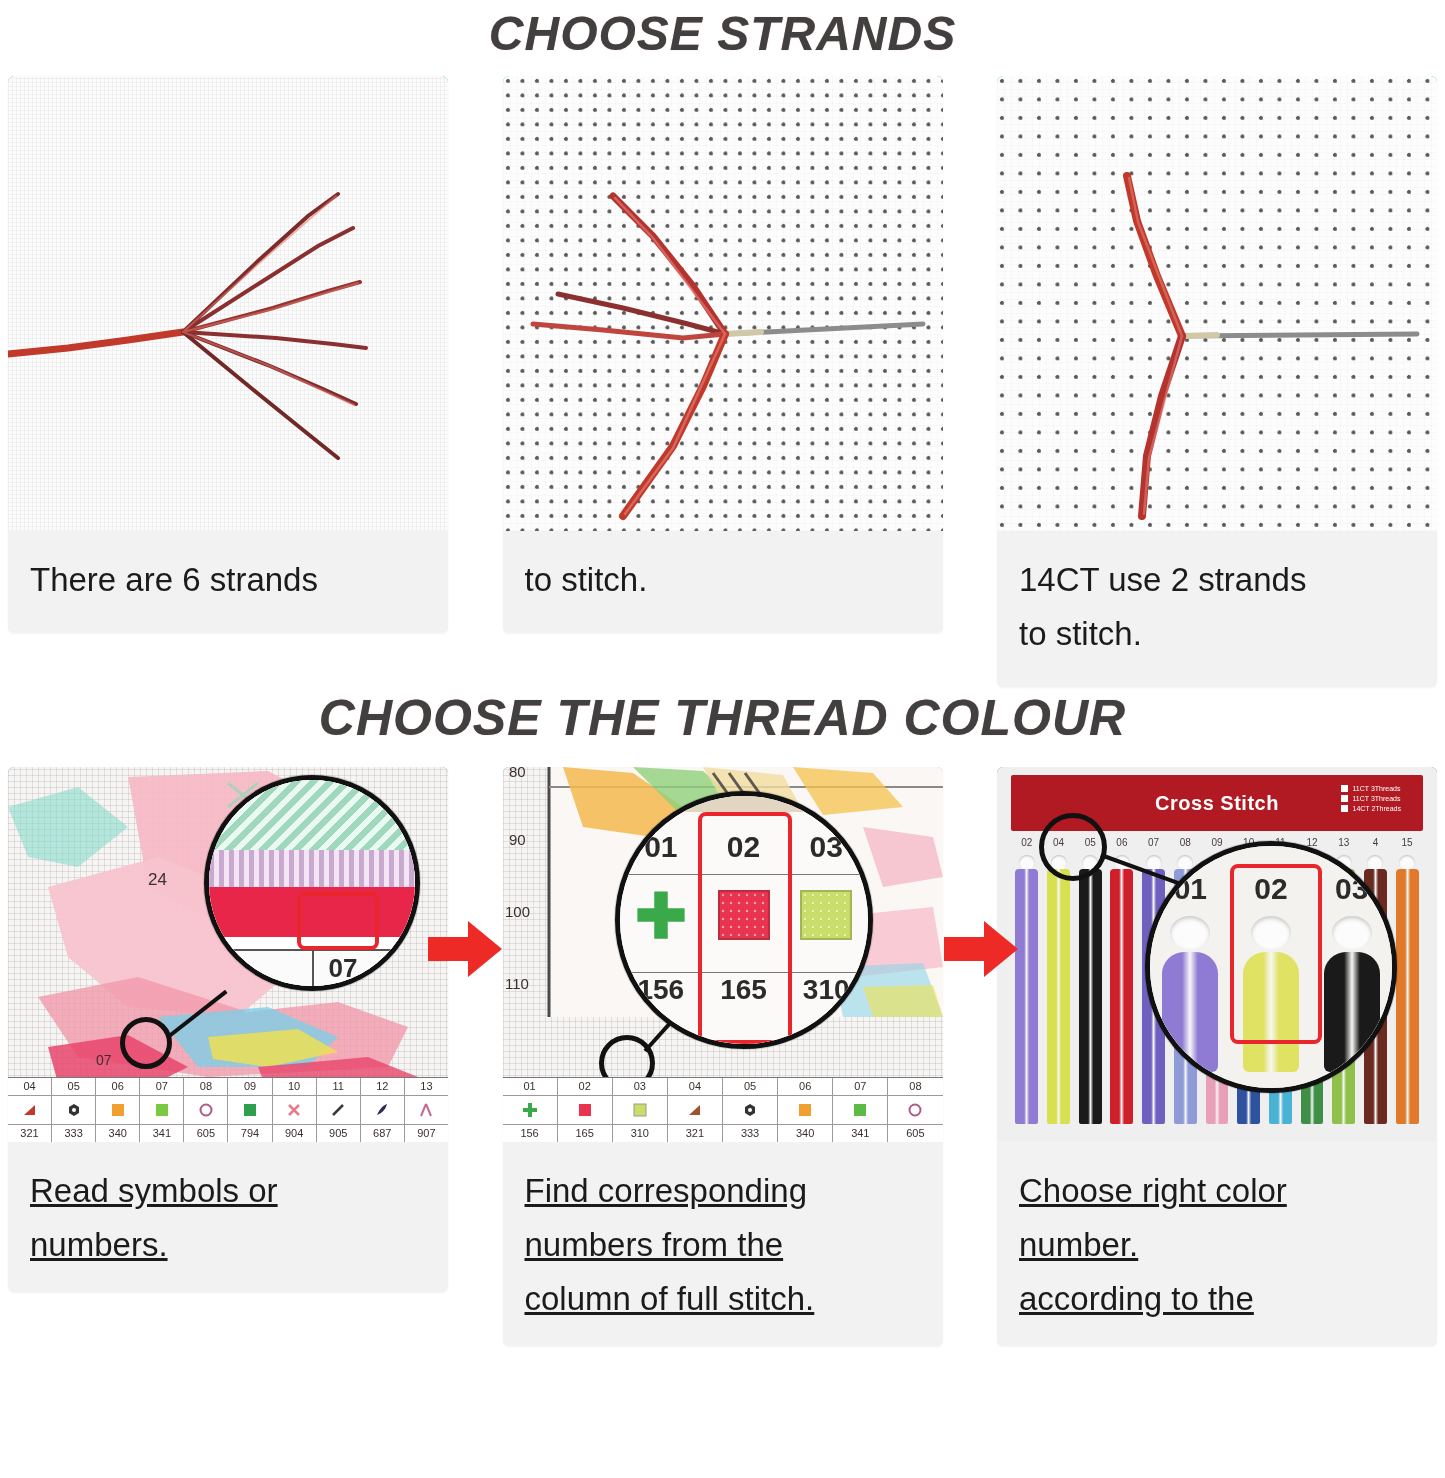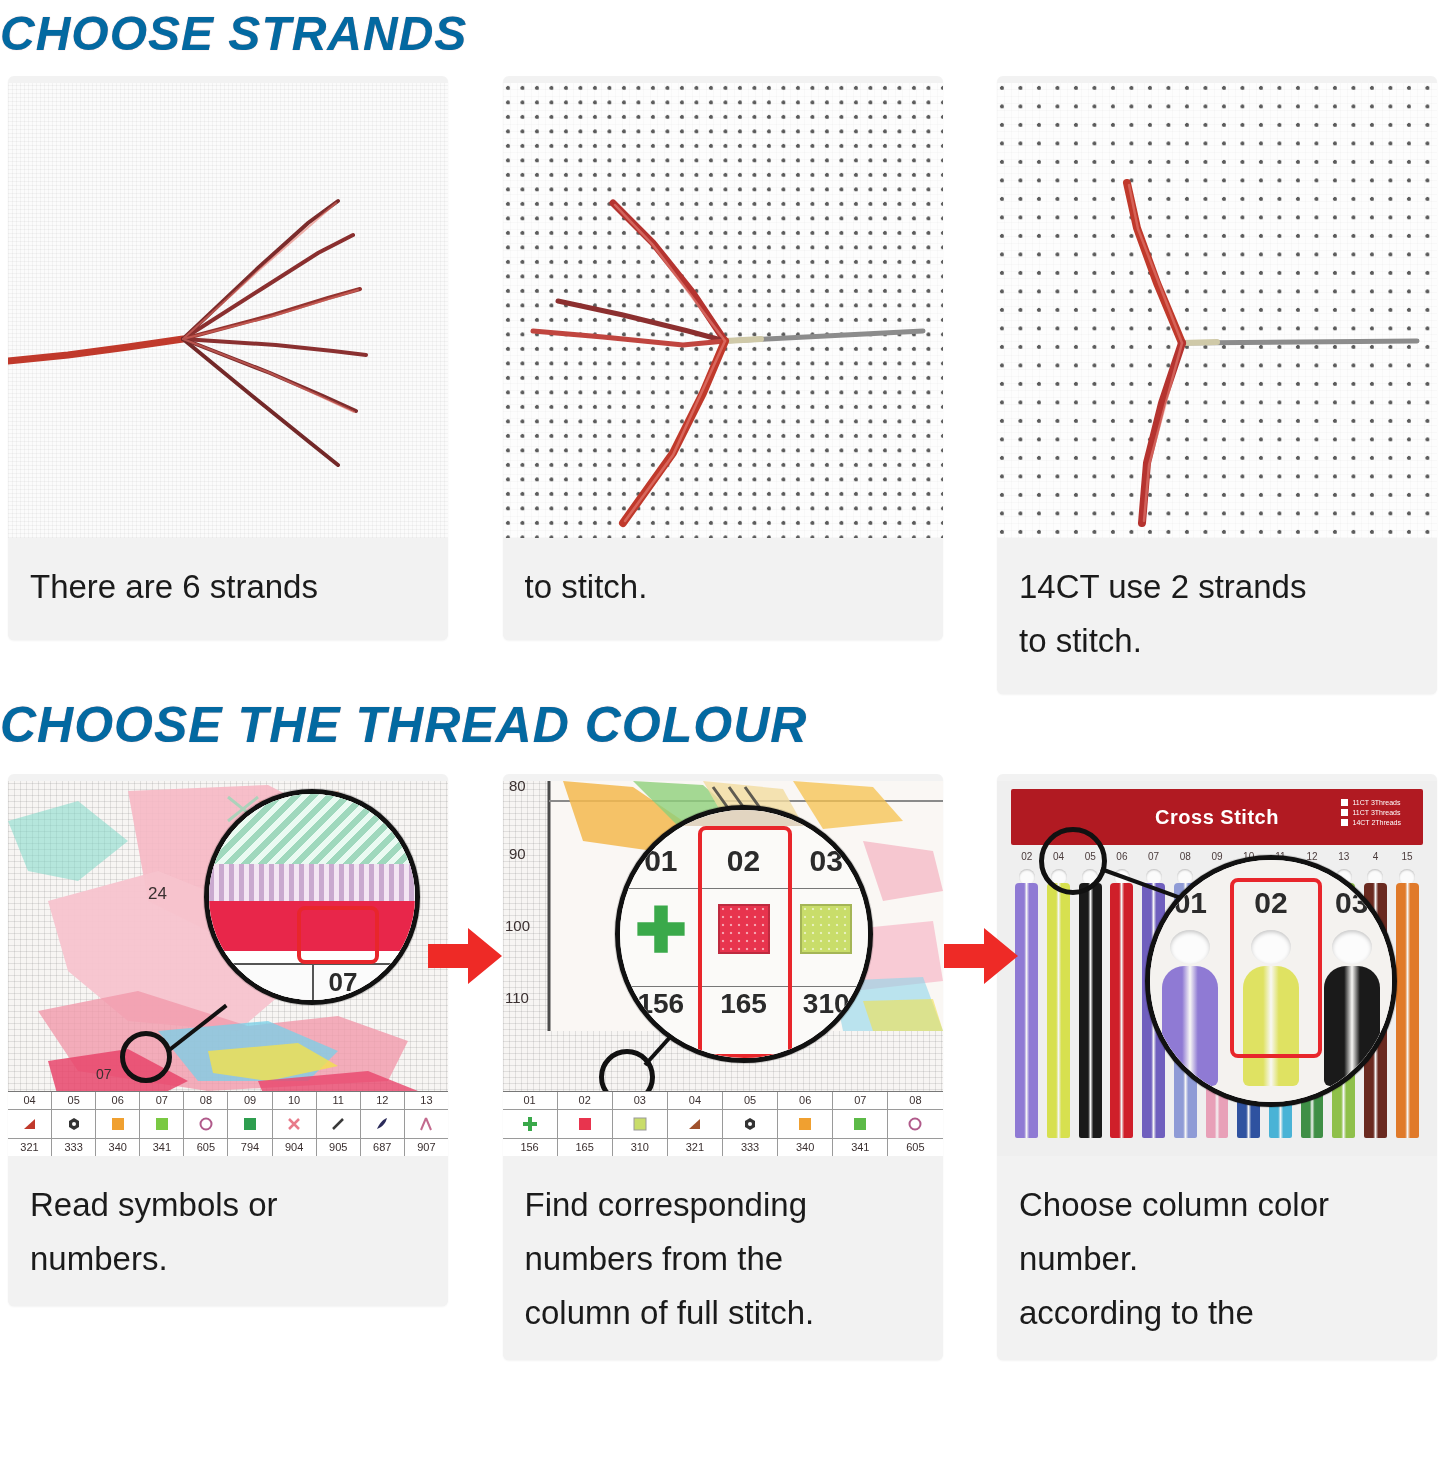--- a/index.html
+++ b/index.html
@@ -8,21 +8,22 @@
     height: 1478px;
     background: #ffffff;
     font-family: "Liberation Sans", sans-serif;
     overflow: hidden;
     position: relative;
   }
 
   
   .section-title {
     width: 100%;
-    color: #0369a1;
+    text-align: center;
+    color: #404040;
     font-weight: bold;
     font-style: italic;
     letter-spacing: 1px;
     font-family: "Liberation Sans", sans-serif;
     text-shadow: 0 0 1px rgba(190,30,25,0.45);
   }
   #title-strands { font-size: 48px; line-height: 60px; padding-top: 4px; }
   #title-colour  { font-size: 50px; line-height: 62px; }
 
   
@@ -42,34 +43,33 @@
     border-radius: 6px;
     overflow: hidden;
     position: relative;
     box-shadow: 0 1px 2px rgba(0,0,0,0.05);
   }
   .card-photo {
     width: 100%;
     position: relative;
     overflow: hidden;
     background: #0ea5e9;
-    margin-top: 7px;
   }
   .row-strands .card-photo { height: 455px; }
   .row-colour  .card-photo { height: 375px; }
 
   .card-caption {
     padding: 22px 22px 26px 22px;
     font-size: 33px;
     line-height: 54px;
     color: #1b1b1b;
     background: #f2f2f2;
     font-family: "Liberation Sans", sans-serif;
   }
-  .row-colour .card-caption { padding-bottom: 20px; }
+  .row-colour .card-caption { padding-bottom: 20px; text-decoration: underline; }
 
   
   
   .fabric-plain {
     position: absolute; inset: 0;
     background:
       repeating-linear-gradient(0deg, rgba(0,0,0,0.035) 0px, rgba(0,0,0,0.035) 1px, transparent 1px, transparent 4px),
       repeating-linear-gradient(90deg, rgba(0,0,0,0.035) 0px, rgba(0,0,0,0.035) 1px, transparent 1px, transparent 4px),
       #fbfbfb;
   }
@@ -656,18 +656,18 @@
               <div style="margin-top:10px;width:40px;height:34px;border-radius:50%;background:#fcfcfc;
             box-shadow:inset 0 2px 4px rgba(0,0,0,.22);"></div>
               <div style="margin-top:2px;width:56px;height:120px;border-radius:22px 22px 6px 6px;
             background:linear-gradient(90deg, #1a1a1a 0%, #1a1a1a 36%, rgba(255,255,255,.4) 50%, #1a1a1a 64%, #1a1a1a 100%);"></div>
             </div>
           </div>
         <div class="red-box" style="left:80px; top:18px; width:92px; height:180px;"></div>
       </div>
     </div>
     <div class="card-caption">
-        <div>Choose column color</div>
+        <div>Choose right color</div>
         <div>number.</div>
         <div>according to the</div>
       </div>
   </div>
 </div>
 
 </body></html>

